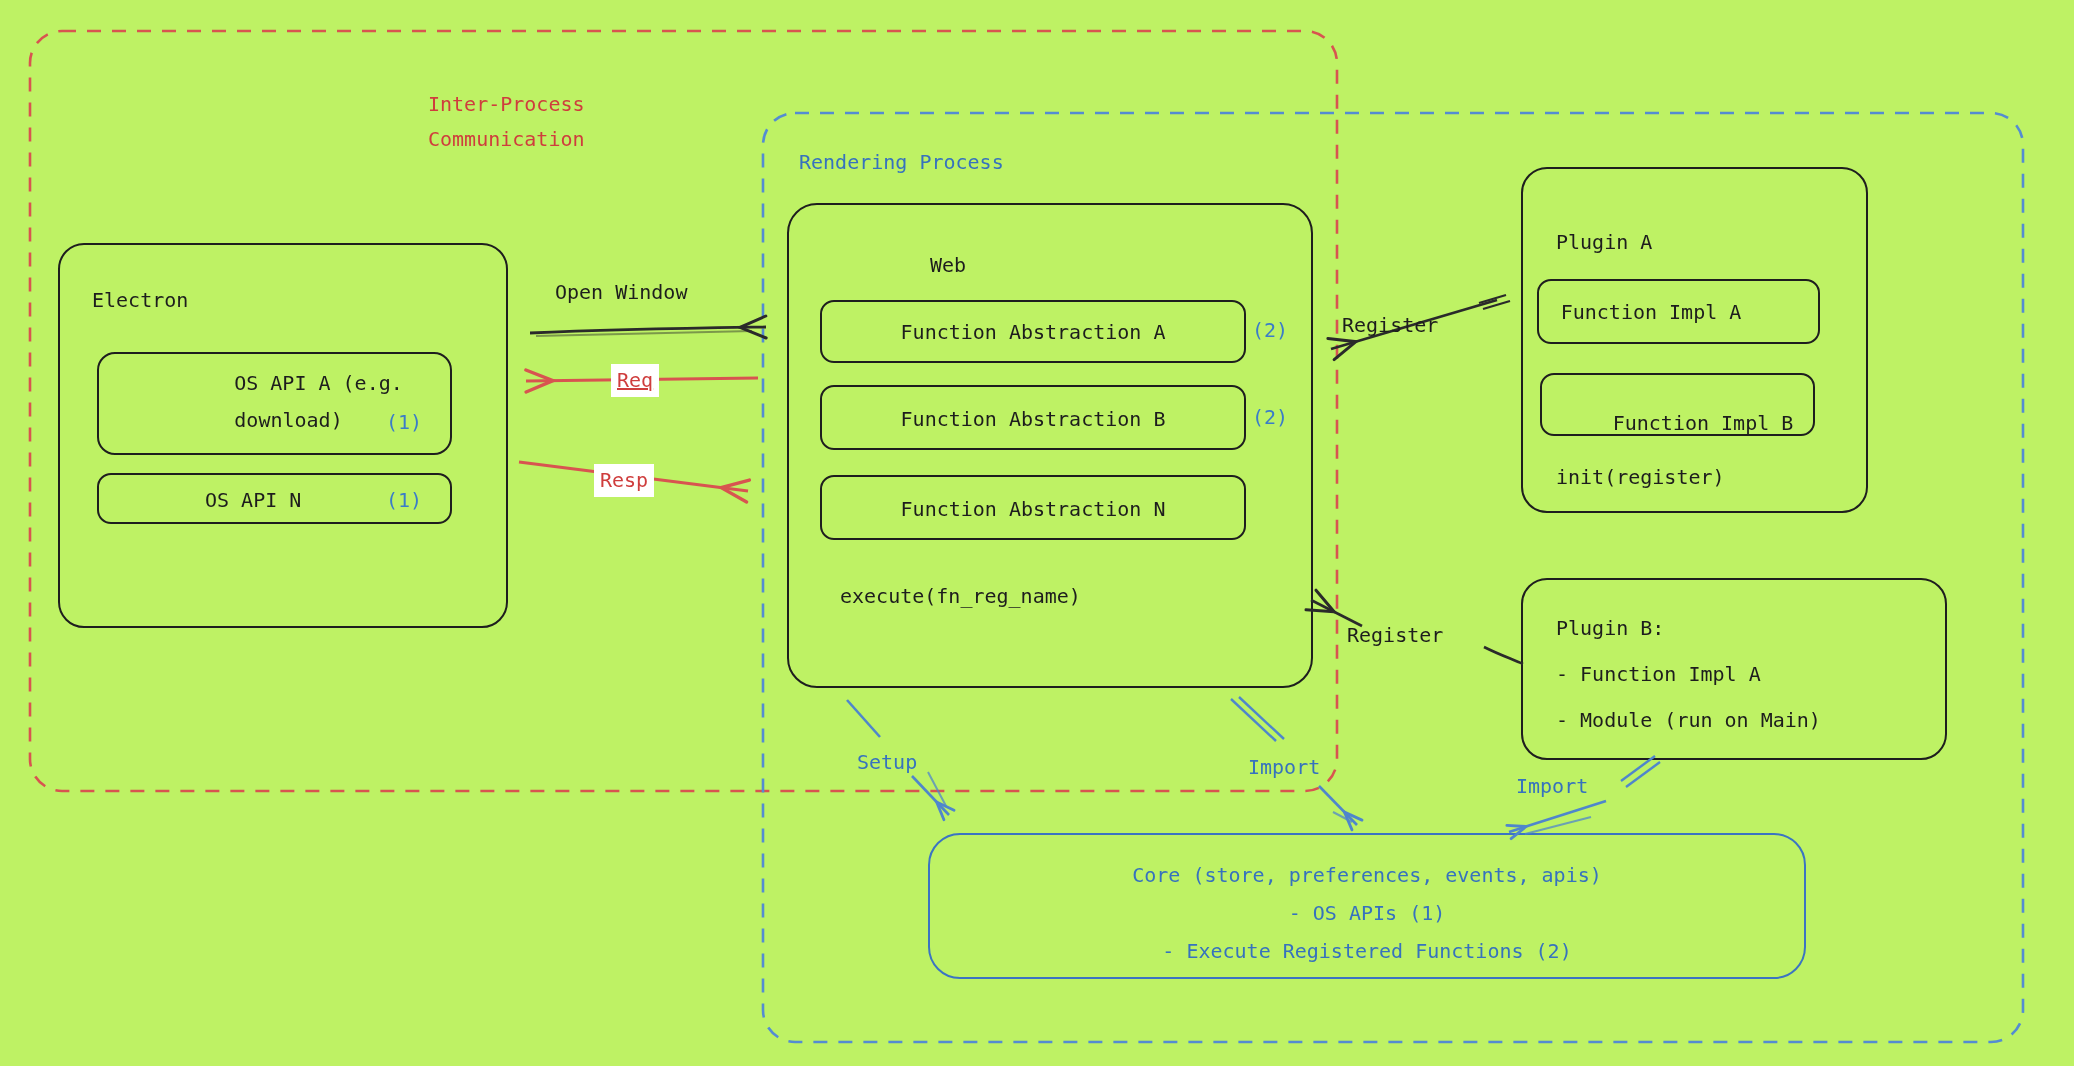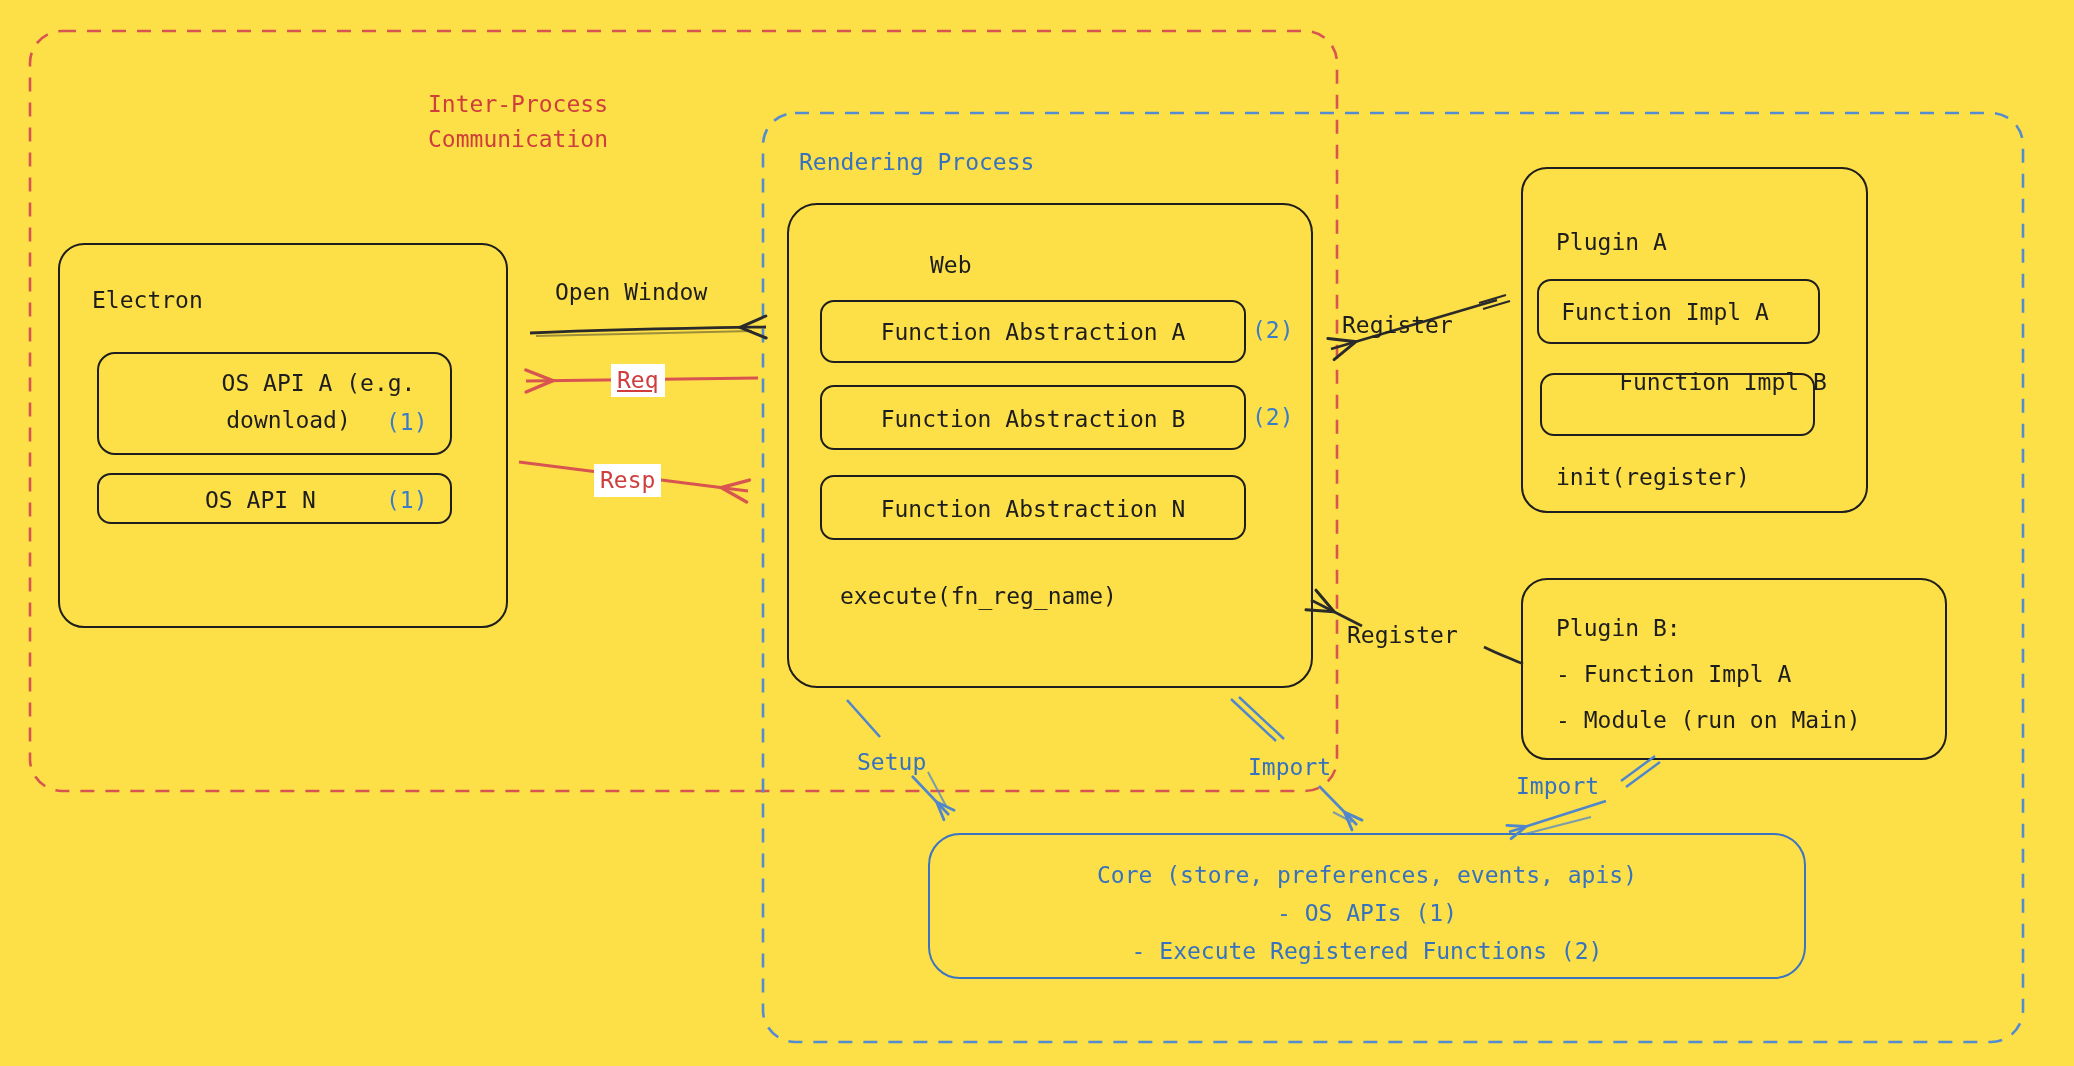--- a/index.html
+++ b/index.html
@@ -1,20 +1,20 @@
 <!DOCTYPE html>
 <html><head>
 <meta charset="utf-8">
 <style>
   html,body { margin:0; padding:0; background:#ffffff; }
   .canvas {
     position:relative; width:2074px; height:1066px; overflow:hidden;
-    background:#fde047;
+    background:#bef264;
     font-family:"DejaVu Sans Mono", "Liberation Mono", monospace;
-    font-size:23px; color:#1d1d1d; line-height:33px;
+    font-size:20px; color:#1d1d1d; line-height:33px;
   }
   .box { position:absolute; border:2.5px solid #1e1e1e; background:transparent; box-sizing:border-box; }
   .bluebox { position:absolute; border:2.5px solid #3b74c2; background:transparent; box-sizing:border-box; }
   .txt { position:absolute; white-space:pre; }
   .ctr { text-align:center; white-space:pre; }
   .red { color:#cf3d3d; }
   .blue { color:#3672be; }
   .ref { color:#3a7cc9; }
   .linelabel { background:#ffffff; padding:0 6px; }
   svg.overlay { position:absolute; left:0; top:0; z-index:5; pointer-events:none; }
@@ -100,22 +100,22 @@
 
   <div class="txt lbl" style="left:930px;top:249px;">Web</div>
   <div class="ctr lbl" style="position:absolute;left:820px;top:316px;width:426px;">Function Abstraction A</div>
   <div class="txt ref lbl" style="left:1252px;top:314px;">(2)</div>
   <div class="ctr lbl" style="position:absolute;left:820px;top:403px;width:426px;">Function Abstraction B</div>
   <div class="txt ref lbl" style="left:1252px;top:401px;">(2)</div>
   <div class="ctr lbl" style="position:absolute;left:820px;top:493px;width:426px;">Function Abstraction N</div>
   <div class="txt lbl" style="left:840px;top:580px;">execute(fn_reg_name)</div>
 
   <div class="txt lbl" style="left:1556px;top:226px;">Plugin A</div>
-  <div class="ctr lbl" style="position:absolute;left:1537px;top:296px;width:228px;padding-left:14px;">Function Impl A</div>
-  <div class="ctr lbl" style="position:absolute;left:1540px;top:366px;width:326px;margin-left:20px;">Function Impl B</div>
+  <div class="ctr lbl" style="position:absolute;left:1537px;top:296px;width:228px;">Function Impl A</div>
+  <div class="ctr lbl" style="position:absolute;left:1540px;top:407px;width:326px;">Function Impl B</div>
   <div class="txt lbl" style="left:1556px;top:461px;">init(register)</div>
 
   <div class="txt lbl" style="left:1556px;top:612px;">Plugin B:</div>
   <div class="txt lbl" style="left:1556px;top:704px;">- Module (run on Main)</div>
   <div class="txt lbl" style="left:1556px;top:658px;">- Function Impl A</div>
 
   <div class="ctr blue lbl" style="position:absolute;left:928px;top:859px;width:878px;">Core (store, preferences, events, apis)</div>
   <div class="ctr blue lbl" style="position:absolute;left:928px;top:897px;width:878px;">- OS APIs (1)</div>
   <div class="ctr blue lbl" style="position:absolute;left:928px;top:935px;width:878px;">- Execute Registered Functions (2)</div>
 

